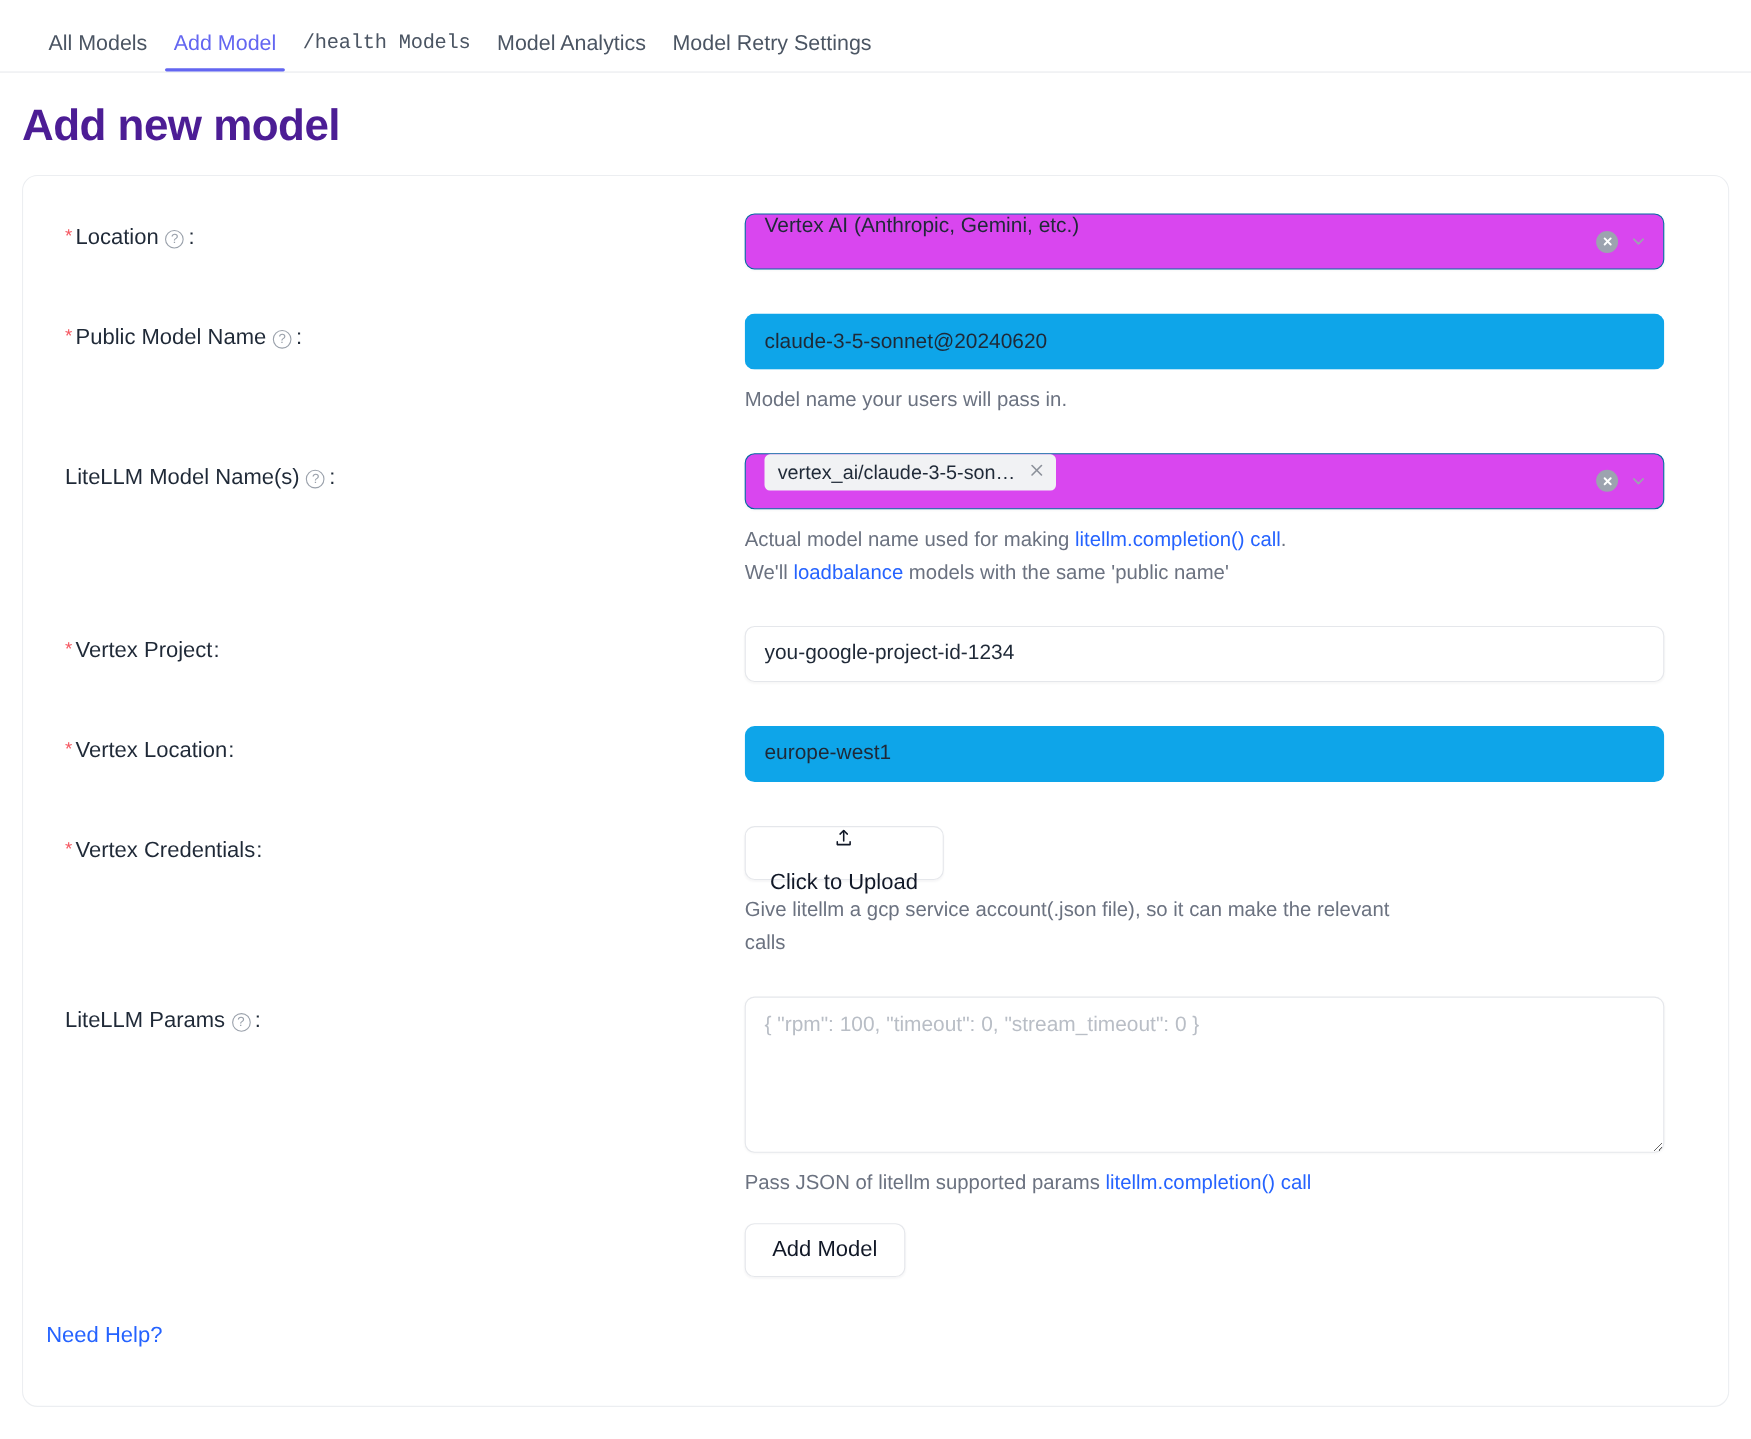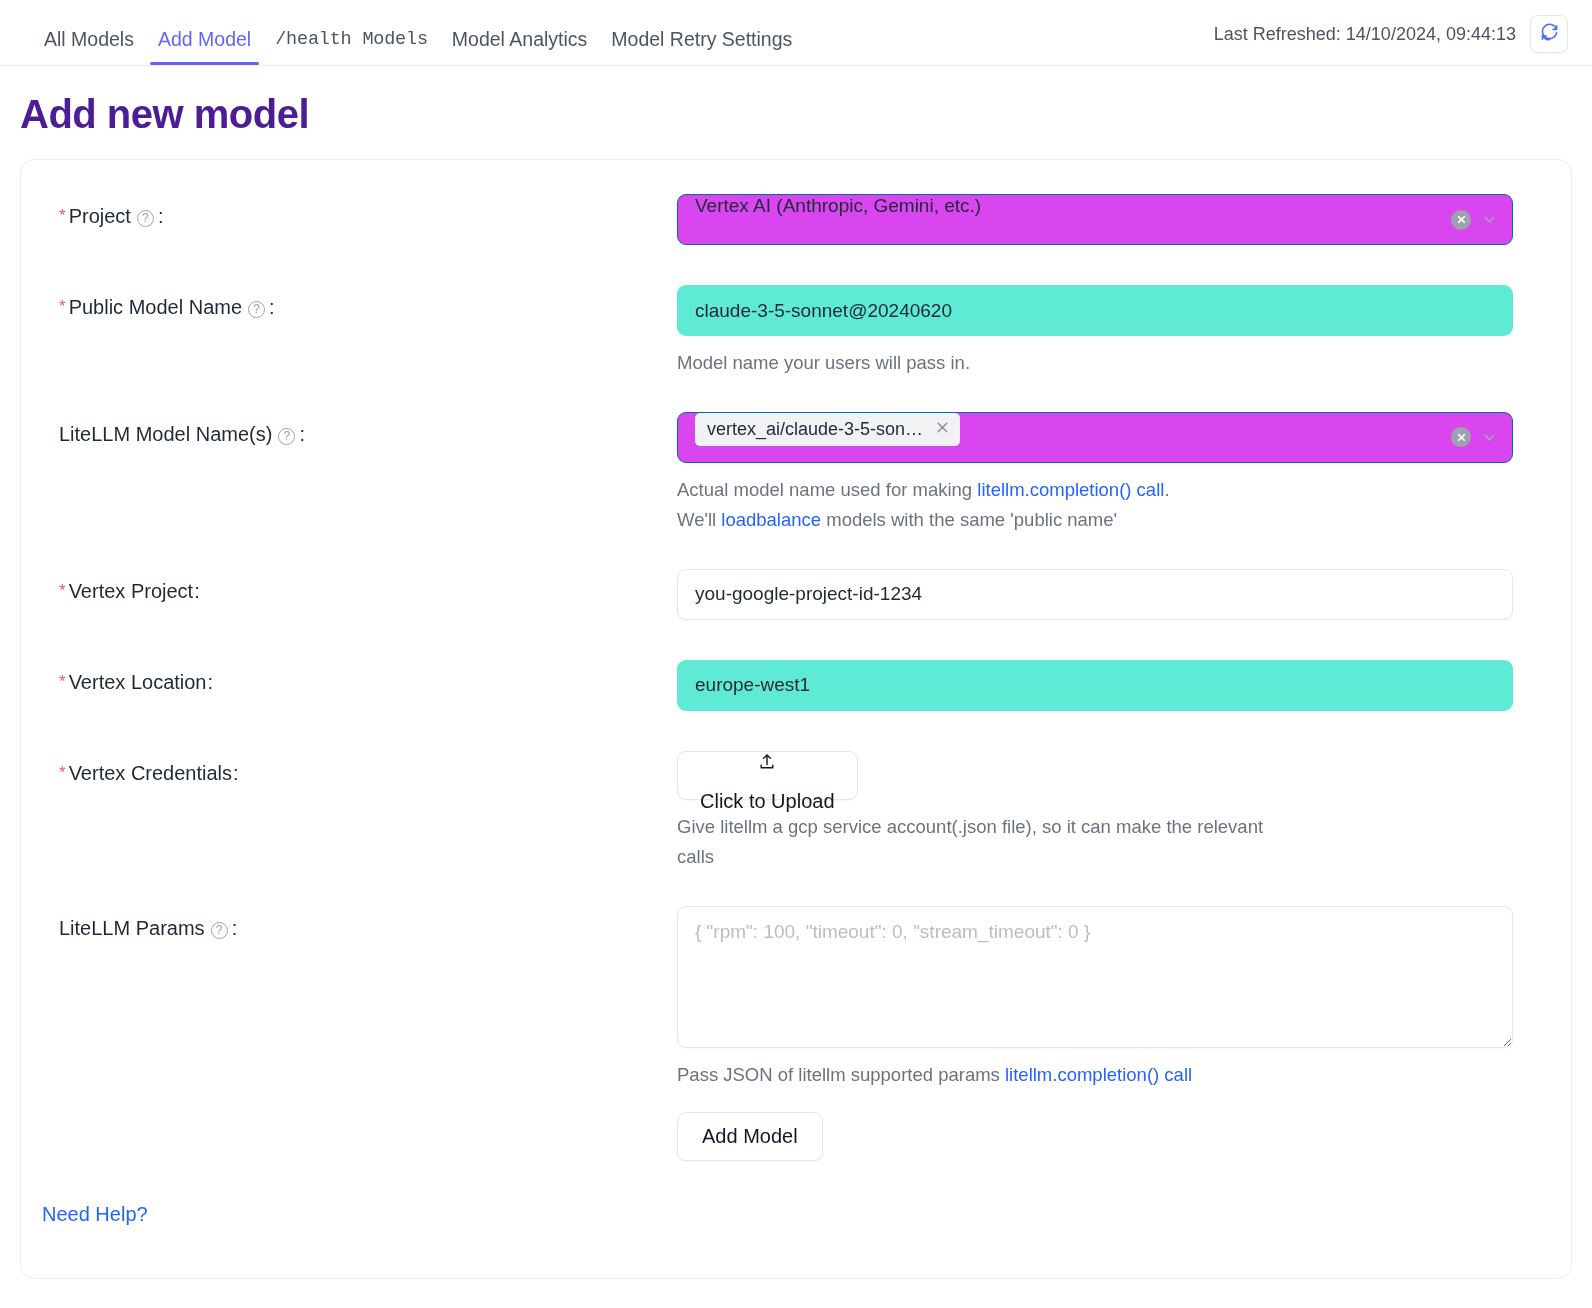--- a/index.html
+++ b/index.html
@@ -124,21 +124,21 @@
     border-radius: 9px;
     background: #fff;
     font-size: 19px;
     color: #1f2937;
     padding: 0 17px;
     font-family: "Liberation Sans", sans-serif;
     outline: none;
     box-shadow: 0 1px 2px rgba(16,24,40,0.03);
   }
   .input.autofill {
-    background: #5eead4;
+    background: #0ea5e9;
     border-color: transparent;
     box-shadow: none;
   }
   .input::placeholder { color: #b4b9c2; }
 
   .select-box {
     position: relative;
     width: 836px;
     height: 51px;
     border: 1px solid #0369a1;
@@ -255,42 +255,29 @@
 <div class="page">
 
   <div class="tabbar">
     <div class="tabs">
       <div class="tab">All Models</div>
       <div class="tab active">Add Model</div>
       <div class="tab mono">/health Models</div>
       <div class="tab">Model Analytics</div>
       <div class="tab">Model Retry Settings</div>
     </div>
-    <div class="tabbar-right">
-      <div class="refresh-text">Last Refreshed: 14/10/2024, 09:44:13</div>
-      <div class="refresh-btn">
-        <span>
-          <svg width="19" height="19" viewBox="0 0 24 24" fill="none" stroke="#4f6ef7" stroke-width="2" stroke-linecap="round" stroke-linejoin="round">
-            <path d="M20.5 7.5A9 9 0 1 0 21 12"></path>
-            <polyline points="21 3.5 21 8 16.5 8"></polyline>
-            <path d="M3.5 16.5A9 9 0 0 0 12 21"></path>
-            <polyline points="3 20.5 3 16 7.5 16"></polyline>
-          </svg>
-        </span>
-      </div>
-    </div>
   </div>
 
   <h1 class="page-title">Add new model</h1>
 
   <div class="card">
 
     <div class="row">
       <div class="label-col">
-        <span class="req">*</span><span>Project</span><span class="qmark">?</span><span class="colon">:</span>
+        <span class="req">*</span><span>Location</span><span class="qmark">?</span><span class="colon">:</span>
       </div>
       <div class="field-col">
         <div class="select-box">
           <span class="select-value">Vertex AI (Anthropic, Gemini, etc.)</span>
           <span class="select-icons">
             <span class="clear-circle">
               <svg width="11" height="11" viewBox="0 0 12 12" stroke="#ffffff" stroke-width="1.9" stroke-linecap="round">
                   <line x1="3" y1="3" x2="9" y2="9"></line>
                   <line x1="9" y1="3" x2="3" y2="9"></line>
                 </svg>

